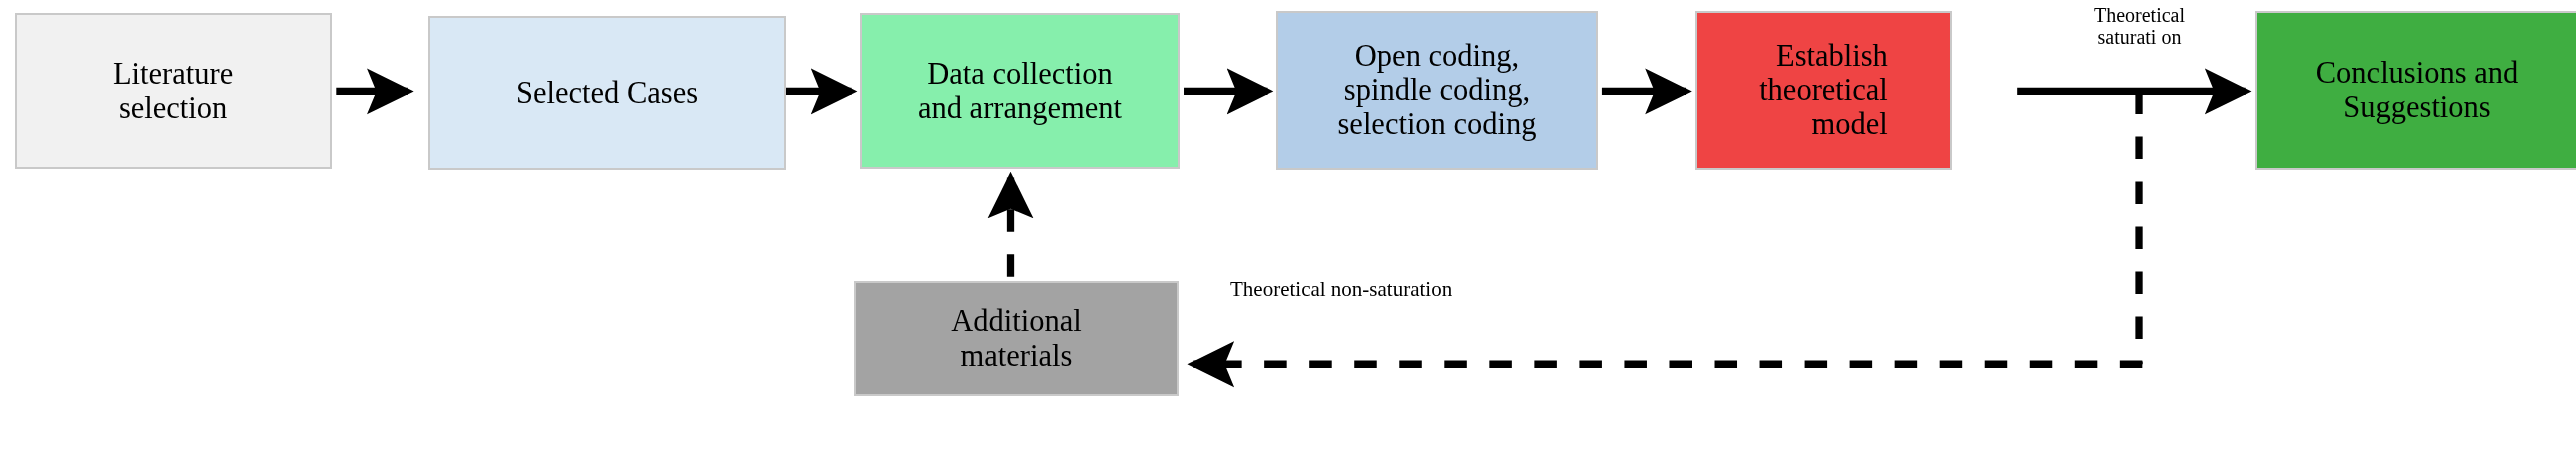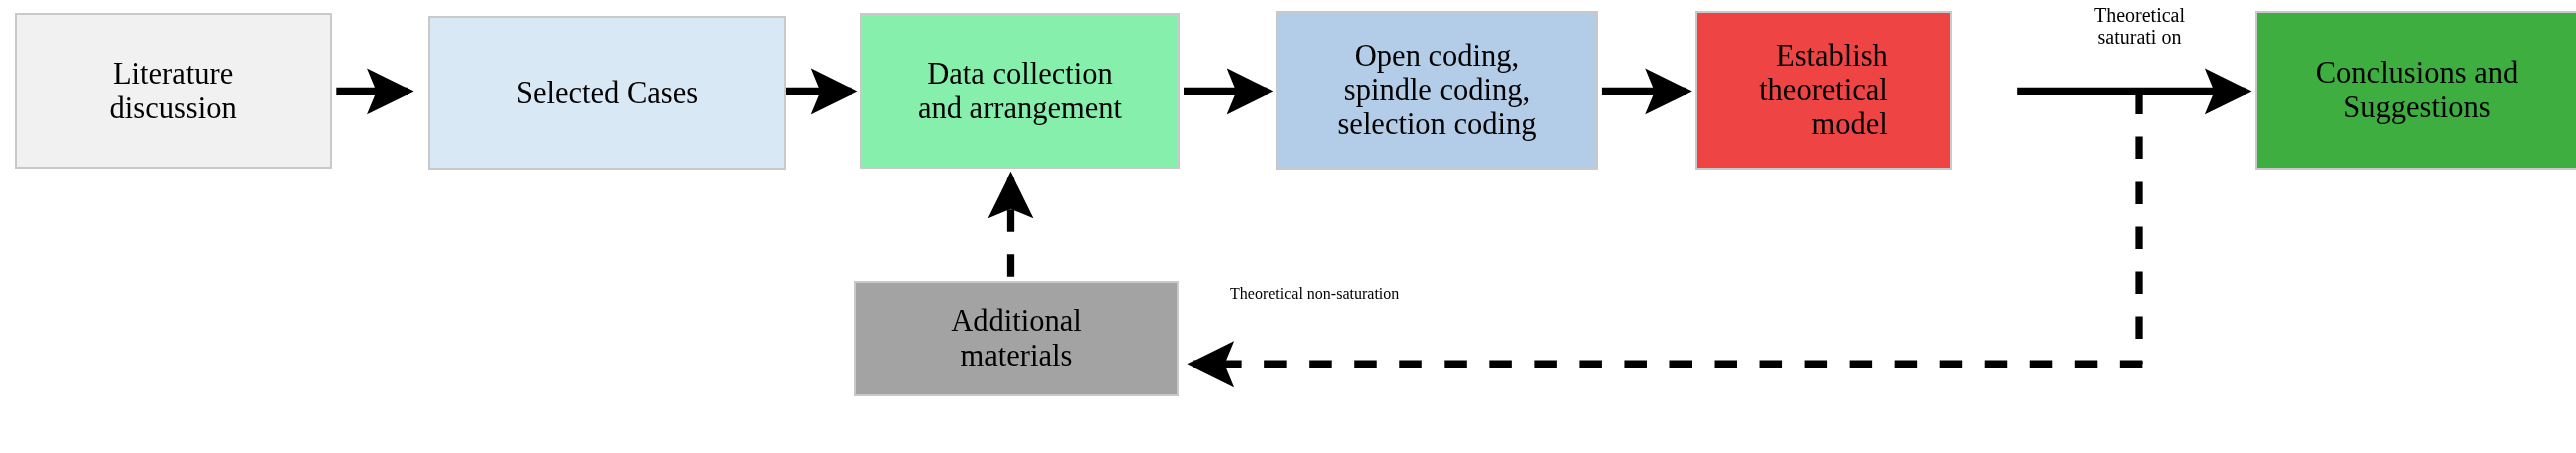--- a/index.html
+++ b/index.html
@@ -74,21 +74,21 @@
 
     <line x1="3228" y1="138" x2="3228" y2="550" stroke="#000000" stroke-width="11" stroke-dasharray="34 34"></line>
 
     <line x1="3233" y1="550" x2="1800" y2="550" stroke="#000000" stroke-width="11" stroke-dasharray="34 34" marker-end="url(#arrowhead)"></line>
 
     <line x1="1524" y1="418" x2="1524" y2="268" stroke="#000000" stroke-width="11" stroke-dasharray="34 34" marker-end="url(#arrowhead)"></line>
   </svg>
 
   <div class="node" id="node-literature-discussion" style="left:14.6px; top:13.3px; width:317px; height:156px; background:#f1f1f1;">
     <span>Literature
-discussion</span>
+selection</span>
   </div>
 
   <div class="node" id="node-selected-cases" style="left:416px; top:16px; width:358px; height:154px; background:#d9e8f5;margin-left:12px;">
     <span>Selected Cases</span>
   </div>
 
   <div class="node" id="node-data-collection" style="left:860px; top:13.3px; width:320px; height:156px; background:#86efac;">
     <span>Data collection
 and arrangement</span>
   </div>
@@ -111,16 +111,16 @@
   </div>
 
   <div class="node" id="node-additional-materials" style="left:854px; top:281px; width:325px; height:115px; background:#a3a3a3;">
     <span>Additional
 materials</span>
   </div>
 
   <div class="edge-label" id="label-theoretical-saturation" style="left:2060px; top:4px; width:159px; font-size:20px;">Theoretical
 saturati on</div>
 
-  <div class="edge-label" id="label-theoretical-non-saturation" style="left:1230px; top:285px; width:345px; font-size:16px; text-align:left;">Theoretical non-saturation</div>
+  <div class="edge-label" id="label-theoretical-non-saturation" style="left:1230px; top:278px; width:345px; font-size:21px; text-align:left;">Theoretical non-saturation</div>
 
 </div>
 
 
 </body></html>

